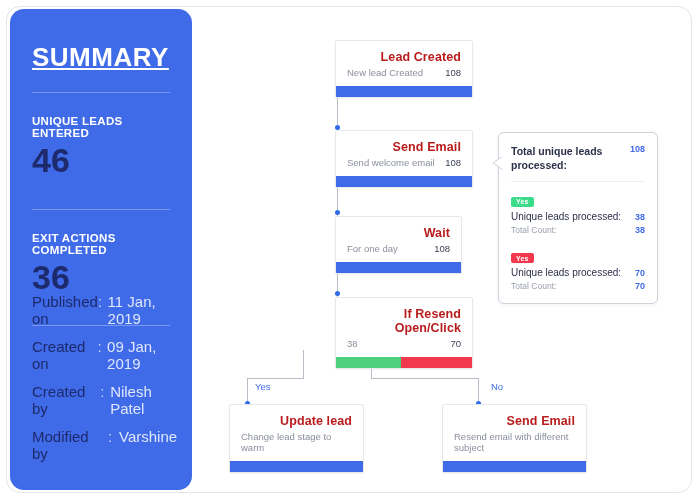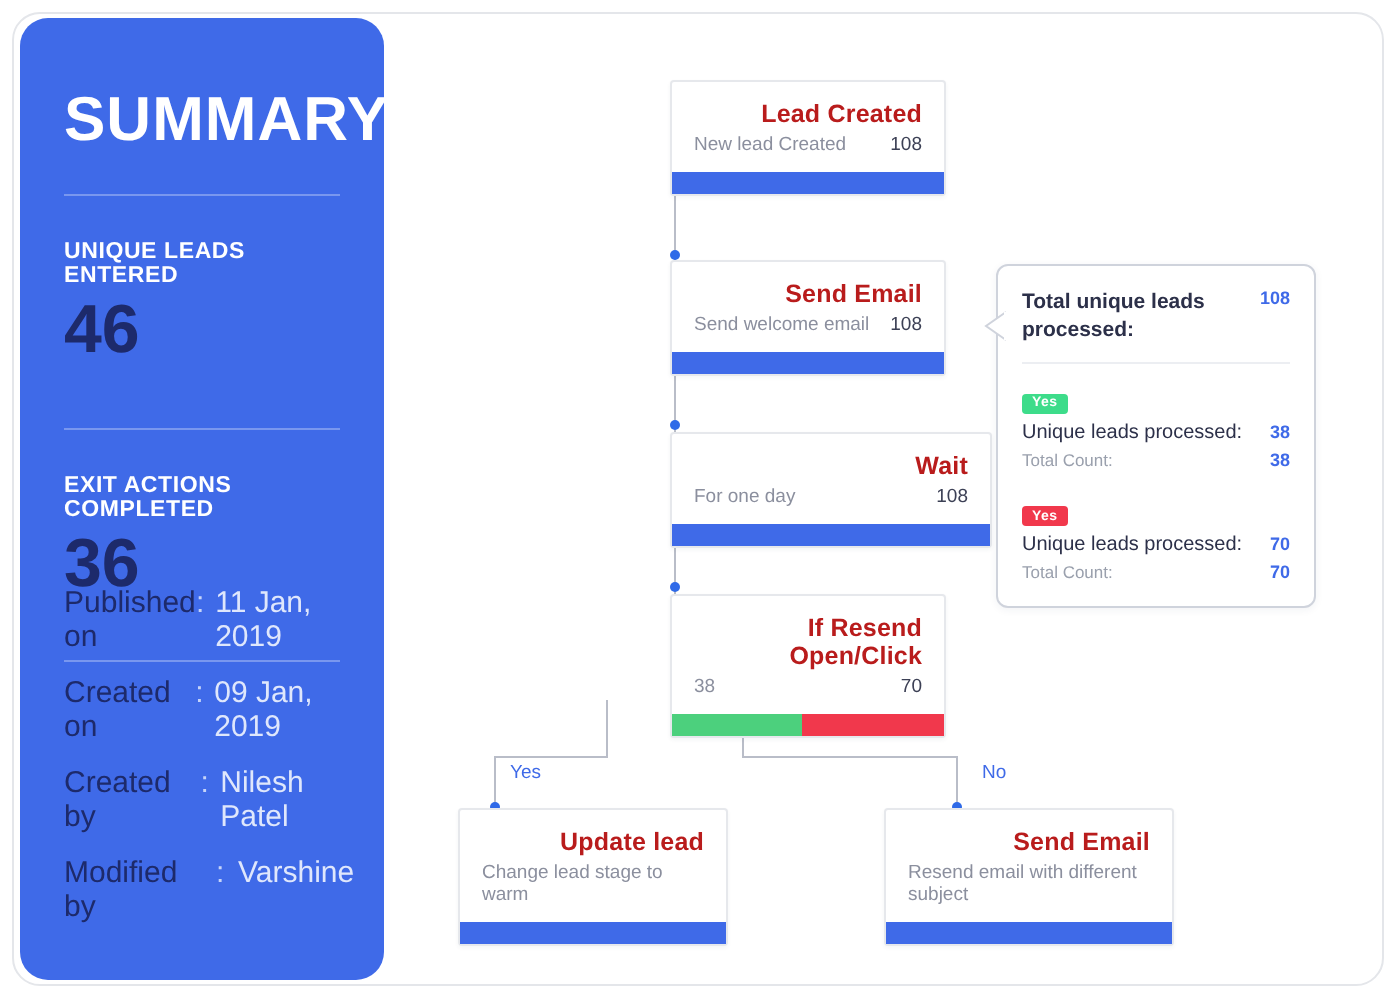--- a/index.html
+++ b/index.html
@@ -43,24 +43,25 @@
     background: #3f6ae8;
     border-radius: 14px;
     box-sizing: border-box;
     padding: 0 22px;
     color: #ffffff;
     overflow: hidden;
   }
 
   .summary-title {
     margin-top: 33px;
-    font-size: 31px;
+    font-size: 26px;
     font-weight: bold;
     letter-spacing: 0.5px;
     color: #ffffff;
+    text-decoration: underline;
   }
 
   .divider {
     height: 1px;
     background: rgba(255,255,255,0.30);
     margin: 19px 0 0 0;
   }
 
   .stat-label {
     margin-top: 22px;
@@ -336,21 +337,21 @@
       <div class="node-body">
         <div class="node-title">Send Email</div>
         <div class="node-sub">
           <span>Send welcome email</span>
           <span class="node-count">108</span>
         </div>
       </div>
       <div class="node-bar"></div>
     </div>
 
-    <div class="node" style="left:143px; top:210px; width:161px;">
+    <div class="node" style="left:143px; top:210px; width:127px;">
       <div class="node-body">
         <div class="node-title">Wait</div>
         <div class="node-sub">
           <span>For one day</span>
           <span class="node-count">108</span>
         </div>
       </div>
       <div class="node-bar"></div>
     </div>
 

